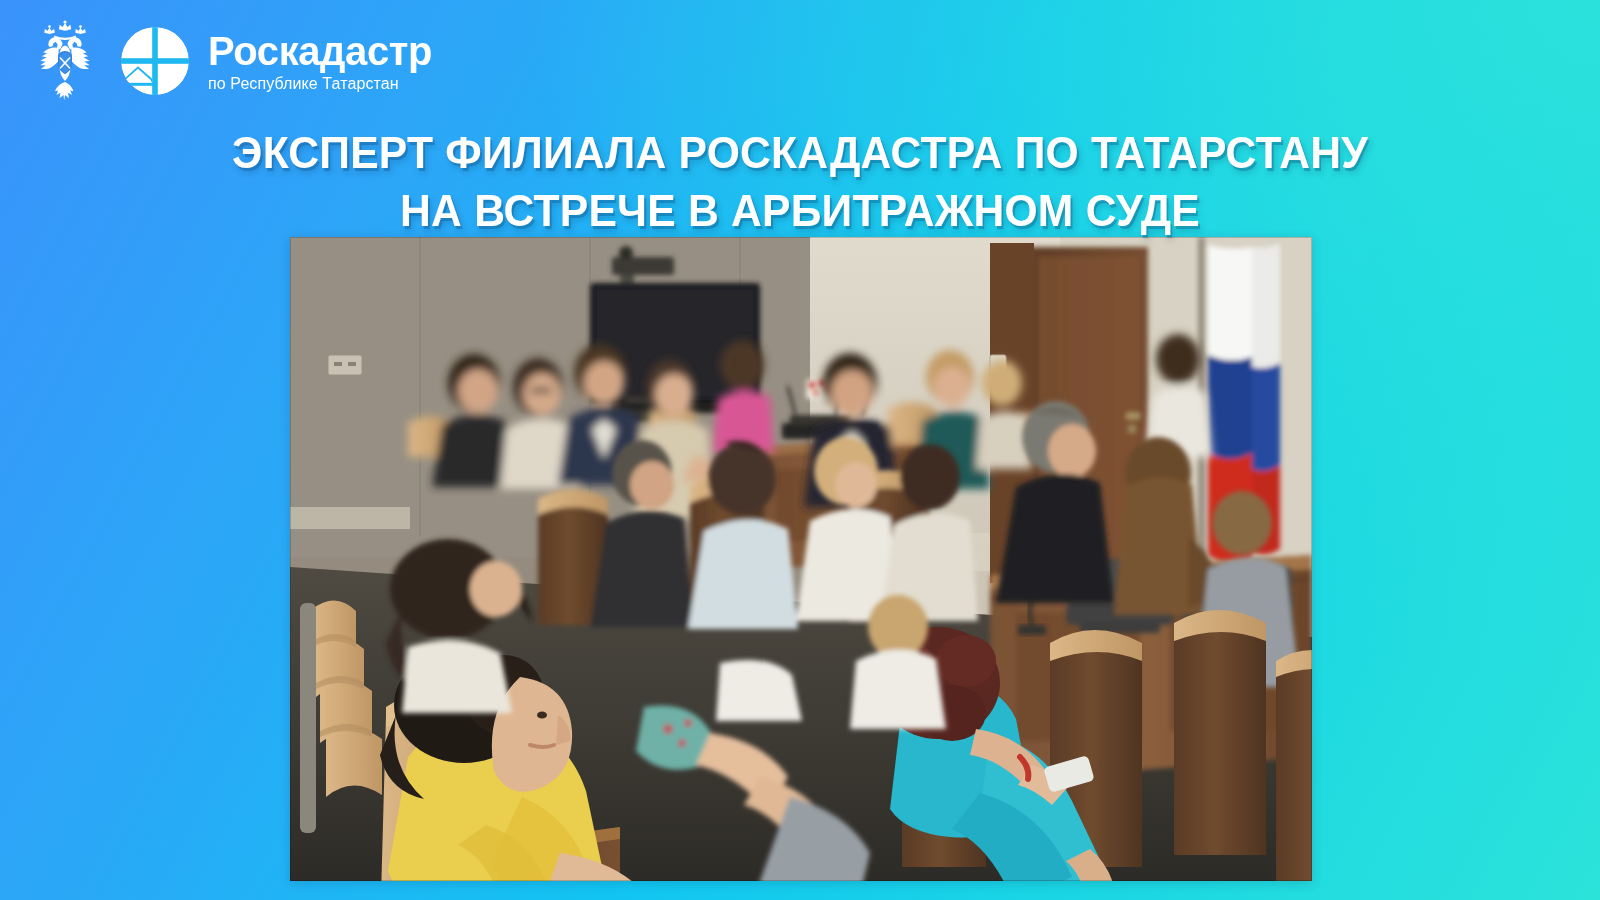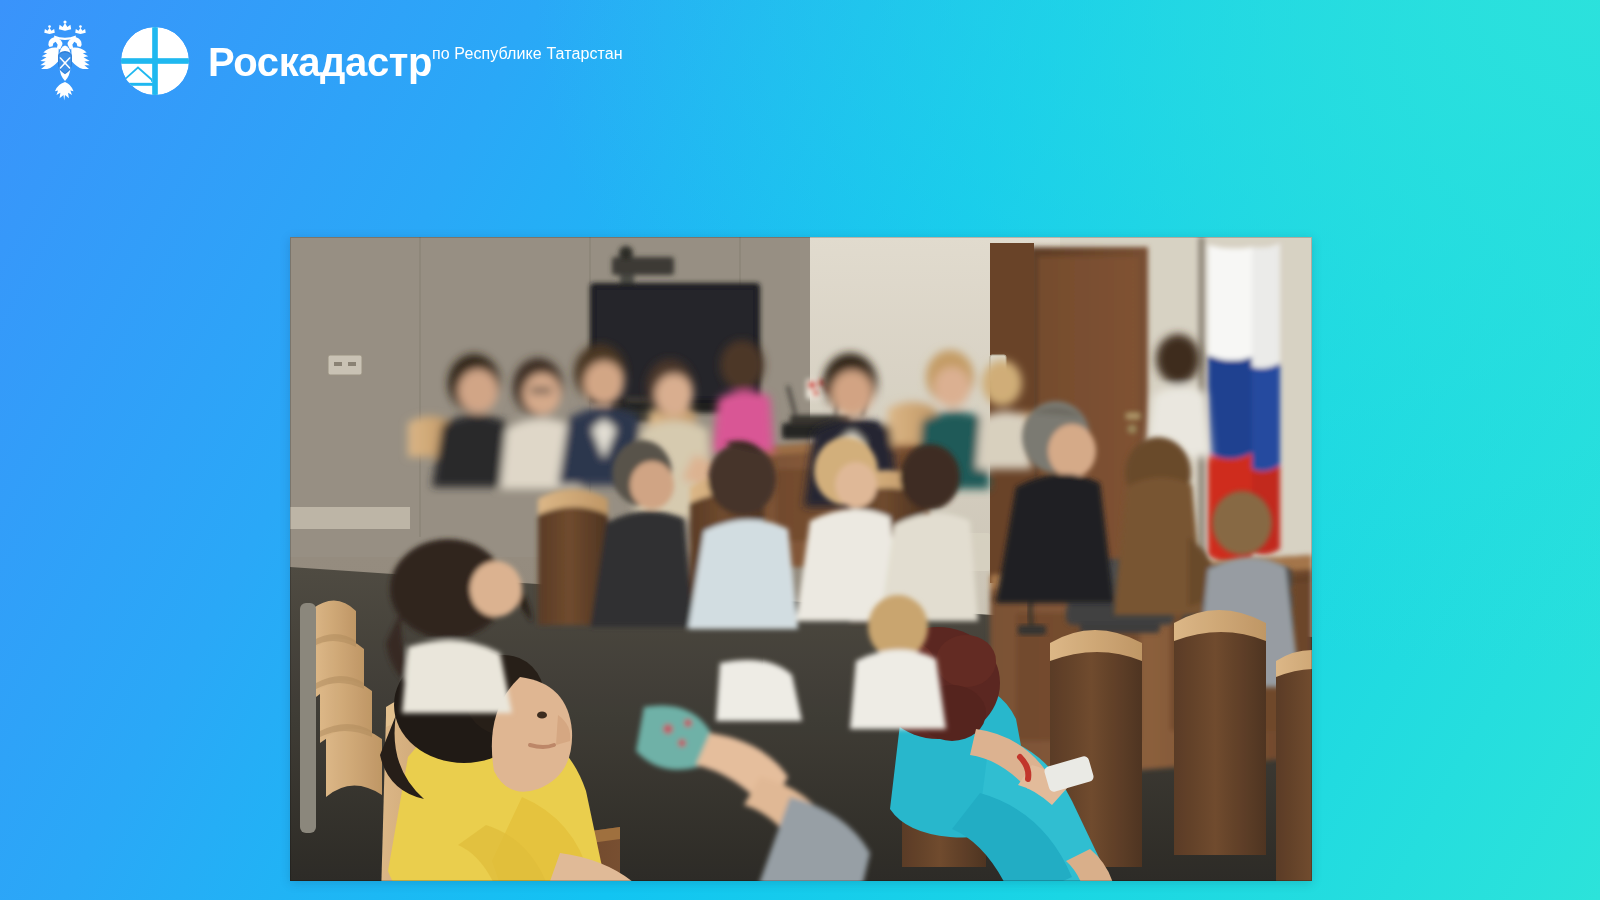--- a/index.html
+++ b/index.html
@@ -39,21 +39,21 @@
     display: block;
   }
   .mark {
     width: 74px;
     height: 74px;
     flex: 0 0 auto;
     display: block;
   }
   .wordmark {
     display: flex;
-    flex-direction: row;
+    flex-direction: column;
     justify-content: center;
     margin-left: 2px;
     margin-top: 2px;
   }
   .brand-name {
     color: #ffffff;
     font-size: 40px;
     line-height: 1.02;
     font-weight: 700;
     letter-spacing: -0.4px;
@@ -168,20 +168,24 @@
         <rect x="-5" y="79.5" width="55" height="4" fill="#1fb8f0"></rect>
       </g>
     </svg>
 
     <div class="wordmark">
       <div class="brand-name">Роскадастр</div>
       <div class="brand-sub">по Республике Татарстан</div>
     </div>
   </div>
 
+  <div class="headline">
+    <div class="headline-line">ЭКСПЕРТ ФИЛИАЛА РОСКАДАСТРА ПО ТАТАРСТАНУ</div>
+    <div class="headline-line">НА ВСТРЕЧЕ В АРБИТРАЖНОМ СУДЕ</div>
+  </div>
 
   <div class="photo-frame">
     <svg viewBox="0 0 1022 644" preserveAspectRatio="none" aria-hidden="true">
       <defs>
         <linearGradient id="wallG" x1="0" y1="0" x2="0" y2="1">
           <stop offset="0" stop-color="#a39a8e"></stop>
           <stop offset="1" stop-color="#8d8478"></stop>
         </linearGradient>
         <linearGradient id="wallRight" x1="0" y1="0" x2="0" y2="1">
           <stop offset="0" stop-color="#e8e2d6"></stop>

